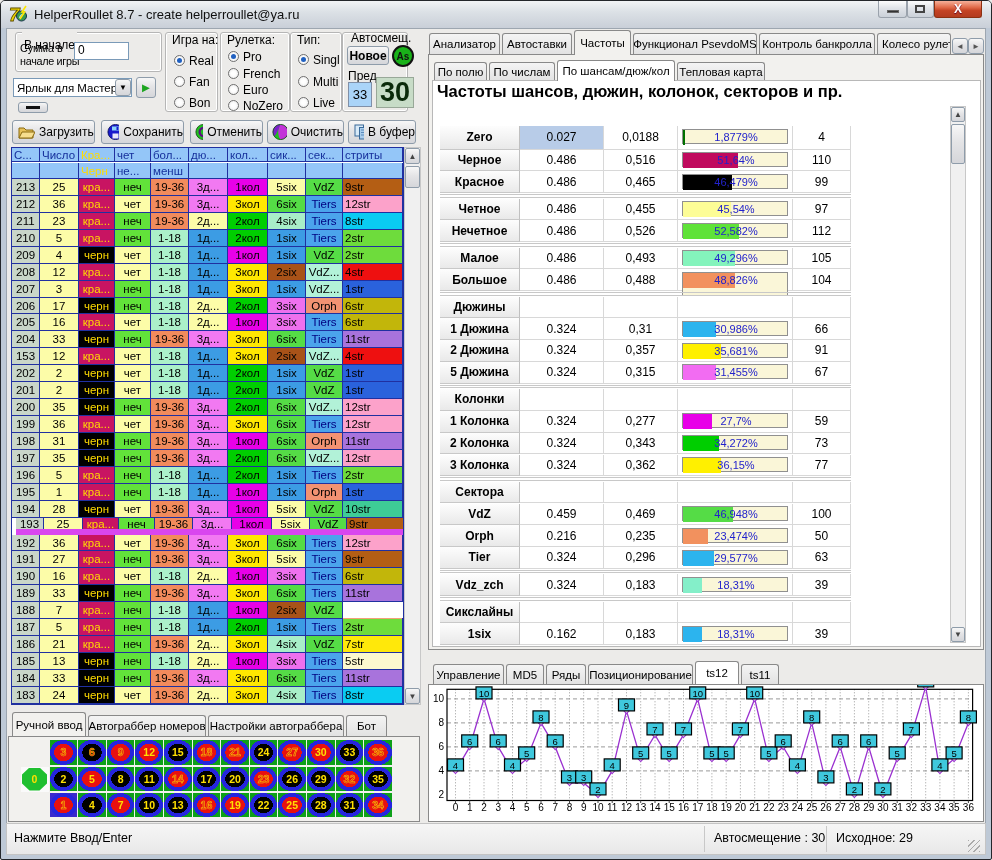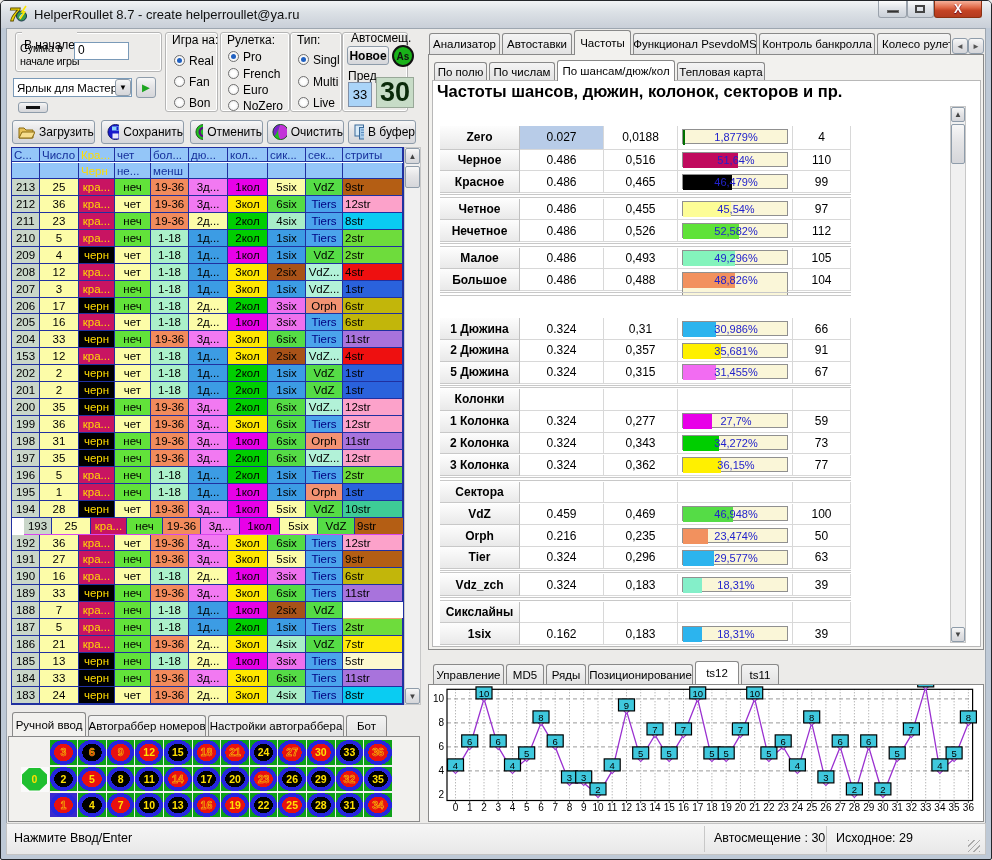--- a/index.html
+++ b/index.html
@@ -397,21 +397,21 @@
         <div style="position:absolute;left:28px;top:0;width:39px;height:100%;background:#FCFCA8;color:#000;border-right:1px solid #2030A0;display:flex;align-items:center;justify-content:center;font-size:11.5px;overflow:hidden;white-space:nowrap;">28</div>
         <div style="position:absolute;left:67px;top:0;width:36px;height:100%;background:#000000;color:#FFDC00;border-right:1px solid #2030A0;display:flex;align-items:center;justify-content:center;font-size:11.5px;overflow:hidden;white-space:nowrap;">черн</div>
         <div style="position:absolute;left:103px;top:0;width:36px;height:100%;background:#FCFCA8;color:#000;border-right:1px solid #2030A0;display:flex;align-items:center;justify-content:center;font-size:11.5px;overflow:hidden;white-space:nowrap;">чет</div>
         <div style="position:absolute;left:139px;top:0;width:38px;height:100%;background:#F28B5C;color:#000;border-right:1px solid #2030A0;display:flex;align-items:center;justify-content:center;font-size:11.5px;overflow:hidden;white-space:nowrap;">19-36</div>
         <div style="position:absolute;left:177px;top:0;width:39px;height:100%;background:#F279F2;color:#000;border-right:1px solid #2030A0;display:flex;align-items:center;justify-content:center;font-size:11.5px;overflow:hidden;white-space:nowrap;">3д...</div>
         <div style="position:absolute;left:216px;top:0;width:40px;height:100%;background:#E800E8;color:#000;border-right:1px solid #2030A0;display:flex;align-items:center;justify-content:center;font-size:11.5px;overflow:hidden;white-space:nowrap;">1кол</div>
         <div style="position:absolute;left:256px;top:0;width:38px;height:100%;background:#FCFCA8;color:#000;border-right:1px solid #2030A0;display:flex;align-items:center;justify-content:center;font-size:11.5px;overflow:hidden;white-space:nowrap;">5six</div>
         <div style="position:absolute;left:294px;top:0;width:37px;height:100%;background:#55DC46;color:#000;border-right:1px solid #2030A0;display:flex;align-items:center;justify-content:center;font-size:11.5px;overflow:hidden;white-space:nowrap;">VdZ</div>
         <div style="position:absolute;left:331px;top:0;width:60px;height:100%;background:#3ECC96;color:#000;padding-left:2px;border-right:1px solid #2030A0;display:flex;align-items:center;justify-content:flex-start;font-size:11.5px;overflow:hidden;white-space:nowrap;">10str</div>
       </div>
-      <div style="position:absolute;left:12px;top:370.0px;width:391px;height:17.0px;border-bottom:1px solid #d946ef;">
+      <div style="position:absolute;left:4px;top:370.0px;width:391px;height:17.0px;border-bottom:6px solid #d946ef;">
         <div style="position:absolute;left:0px;top:0;width:28px;height:100%;background:#C9D6C9;color:#000;border-right:1px solid #2030A0;display:flex;align-items:center;justify-content:center;font-size:11.5px;overflow:hidden;white-space:nowrap;">193</div>
         <div style="position:absolute;left:28px;top:0;width:39px;height:100%;background:#FCFCA8;color:#000;border-right:1px solid #2030A0;display:flex;align-items:center;justify-content:center;font-size:11.5px;overflow:hidden;white-space:nowrap;">25</div>
         <div style="position:absolute;left:67px;top:0;width:36px;height:100%;background:#C81462;color:#FFDC00;border-right:1px solid #2030A0;display:flex;align-items:center;justify-content:center;font-size:11.5px;overflow:hidden;white-space:nowrap;">кра...</div>
         <div style="position:absolute;left:103px;top:0;width:36px;height:100%;background:#62E23A;color:#000;border-right:1px solid #2030A0;display:flex;align-items:center;justify-content:center;font-size:11.5px;overflow:hidden;white-space:nowrap;">неч</div>
         <div style="position:absolute;left:139px;top:0;width:38px;height:100%;background:#F28B5C;color:#000;border-right:1px solid #2030A0;display:flex;align-items:center;justify-content:center;font-size:11.5px;overflow:hidden;white-space:nowrap;">19-36</div>
         <div style="position:absolute;left:177px;top:0;width:39px;height:100%;background:#F279F2;color:#000;border-right:1px solid #2030A0;display:flex;align-items:center;justify-content:center;font-size:11.5px;overflow:hidden;white-space:nowrap;">3д...</div>
         <div style="position:absolute;left:216px;top:0;width:40px;height:100%;background:#E800E8;color:#000;border-right:1px solid #2030A0;display:flex;align-items:center;justify-content:center;font-size:11.5px;overflow:hidden;white-space:nowrap;">1кол</div>
         <div style="position:absolute;left:256px;top:0;width:38px;height:100%;background:#FCFCA8;color:#000;border-right:1px solid #2030A0;display:flex;align-items:center;justify-content:center;font-size:11.5px;overflow:hidden;white-space:nowrap;">5six</div>
         <div style="position:absolute;left:294px;top:0;width:37px;height:100%;background:#55DC46;color:#000;border-right:1px solid #2030A0;display:flex;align-items:center;justify-content:center;font-size:11.5px;overflow:hidden;white-space:nowrap;">VdZ</div>
         <div style="position:absolute;left:331px;top:0;width:60px;height:100%;background:#B45E14;color:#000;padding-left:2px;border-right:1px solid #2030A0;display:flex;align-items:center;justify-content:flex-start;font-size:11.5px;overflow:hidden;white-space:nowrap;">9str</div>
@@ -693,20 +693,27 @@
       <div style="position:absolute;left:238px;top:0;width:115px;height:100%;border-right:1px solid #D8D8D8;border-bottom:1px solid #D8D8D8;">
         <div style="position:absolute;left:4px;top:2.5px;width:106px;height:24px;background:#FAF6D8;border:1px solid #909090;padding-left:28px;">
           <div style="position:absolute;left:0;top:0;width:51.8px;height:15px;background:#F2915E;"></div>
           <div style="position:absolute;left:0;top:1px;width:106px;text-align:center;font-size:11px;color:#2222CC;">48,826%</div>
         </div>
       </div>
       <div style="position:absolute;left:353px;top:0;width:58px;height:100%;border-right:1px solid #D8D8D8;border-bottom:1px solid #D8D8D8;display:flex;align-items:center;justify-content:center;font-size:12px;">104</div>
     </div>
     <div style="position:absolute;left:0;top:186.1px;width:411px;height:0;border-top:1px solid #C8C8C8;"></div>
     <div style="position:absolute;left:0;top:188.5px;width:411px;height:0;border-top:1px solid #C8C8C8;"></div>
+    <div style="position:absolute;left:0;top:190.5px;width:411px;height:21.8px;">
+      <div style="position:absolute;left:0;top:0;width:80px;height:100%;background:linear-gradient(#FDFDFD,#E9E9E9);border-right:1px solid #C0C0C0;border-bottom:1px solid #C8C8C8;display:flex;align-items:center;justify-content:center;font-weight:bold;font-size:12px;">Дюжины</div>
+      <div style="position:absolute;left:80px;top:0;width:84px;height:100%;border-right:1px solid #D8D8D8;border-bottom:1px solid #D8D8D8;"></div>
+      <div style="position:absolute;left:164px;top:0;width:74px;height:100%;border-right:1px solid #D8D8D8;border-bottom:1px solid #D8D8D8;"></div>
+      <div style="position:absolute;left:238px;top:0;width:115px;height:100%;border-right:1px solid #D8D8D8;border-bottom:1px solid #D8D8D8;"></div>
+      <div style="position:absolute;left:353px;top:0;width:58px;height:100%;border-right:1px solid #D8D8D8;border-bottom:1px solid #D8D8D8;"></div>
+    </div>
     <div style="position:absolute;left:0;top:212.3px;width:411px;height:21.8px;">
       <div style="position:absolute;left:0;top:0;width:80px;height:100%;background:linear-gradient(#FDFDFD,#E9E9E9);border-right:1px solid #C0C0C0;border-bottom:1px solid #C8C8C8;display:flex;align-items:center;justify-content:center;font-weight:bold;font-size:12px;">1 Дюжина</div>
       <div style="position:absolute;left:80px;top:0;width:84px;height:100%;border-right:1px solid #D8D8D8;border-bottom:1px solid #D8D8D8;display:flex;align-items:center;justify-content:center;font-size:12px;">0.324</div>
       <div style="position:absolute;left:164px;top:0;width:74px;height:100%;border-right:1px solid #D8D8D8;border-bottom:1px solid #D8D8D8;display:flex;align-items:center;justify-content:center;font-size:12px;">0,31</div>
       <div style="position:absolute;left:238px;top:0;width:115px;height:100%;border-right:1px solid #D8D8D8;border-bottom:1px solid #D8D8D8;">
         <div style="position:absolute;left:4px;top:2.5px;width:106px;height:15px;background:#FAF6D8;border:1px solid #909090;">
           <div style="position:absolute;left:0;top:0;width:32.8px;height:15px;background:#2CB4EE;"></div>
           <div style="position:absolute;left:0;top:1px;width:106px;text-align:center;font-size:11px;color:#2222CC;">30,986%</div>
         </div>
       </div>

